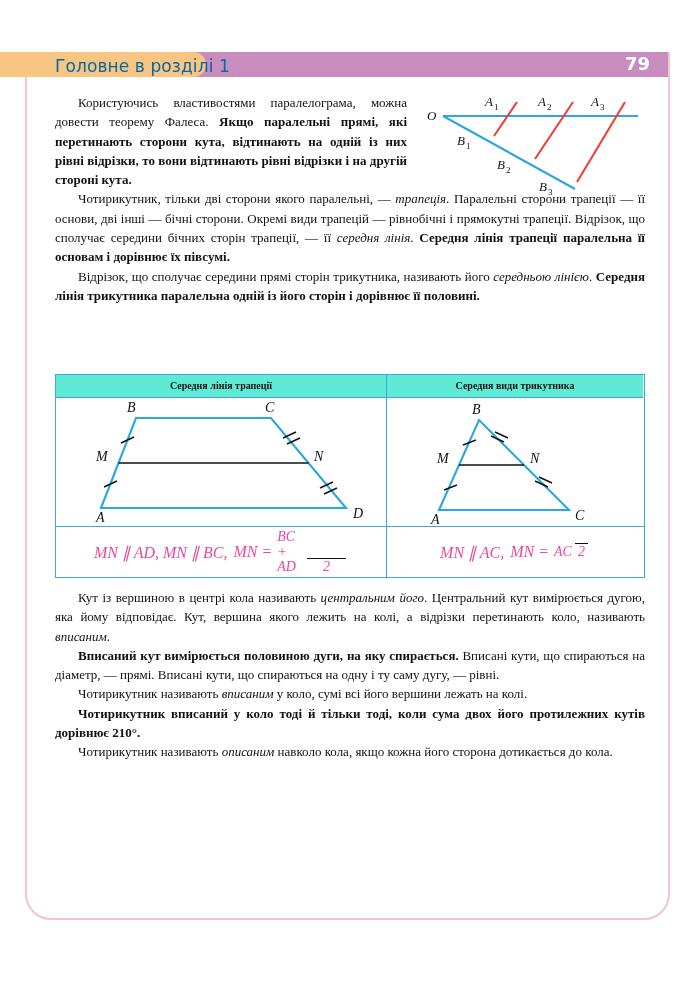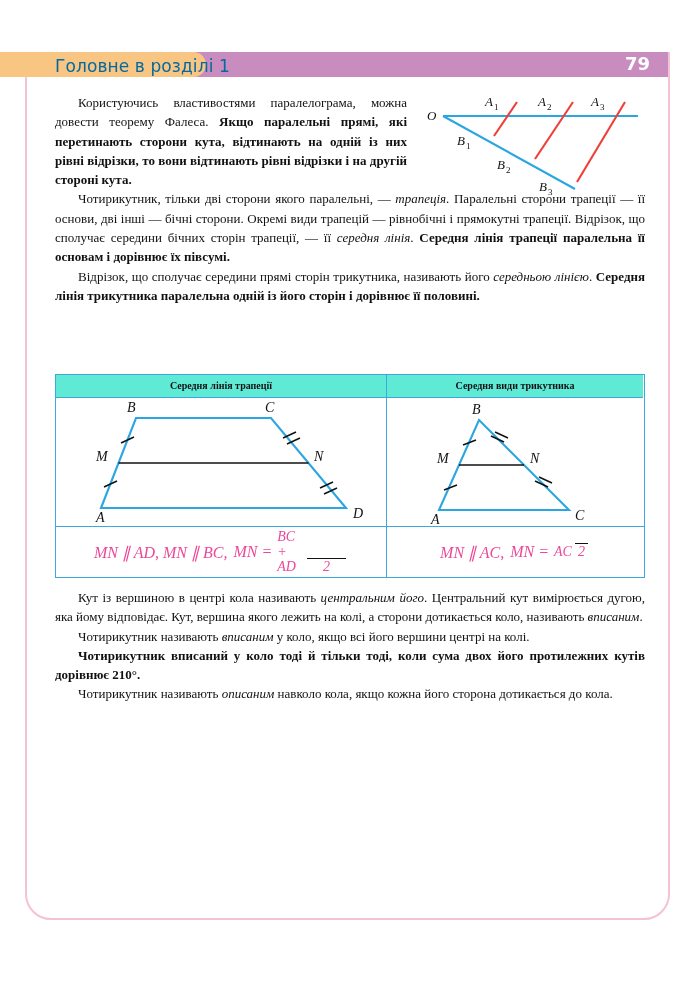--- a/index.html
+++ b/index.html
@@ -337,23 +337,24 @@
       <span class="frac">
         <span class="num">AC</span>
         <span class="den">2</span>
       </span>
     </div>
   </div>
 </div>
 
 <div id="lower">
 
-  <p class="para"><span>Кут із вершиною в центрі кола називають </span><i>центральним його</i><span>. Центральний кут вимірюється дугою, яка йому відповідає. Кут, вершина якого лежить на колі, а сторони дотикається коло, називають </span><i>вписаним</i><span>.</span></p>
-
-
-  <p class="para"><span>Чотирикутник називають </span><i>вписаним</i><span> у коло, якщо всі його вершини центрі на колі.</span></p>
+  <p class="para"><span>Кут із вершиною в центрі кола називають </span><i>центральним його</i><span>. Центральний кут вимірюється дугою, яка йому відповідає. Кут, вершина якого лежить на колі, а відрізки перетинають коло, називають </span><i>вписаним</i><span>.</span></p>
+
+  <p class="para"><b>Вписаний кут вимірюється половиною дуги, на яку спирається.</b><span> Вписані кути, що спираються на діаметр, — прямі. Вписані кути, що спираються на одну і ту саму дугу, — рівні.</span></p>
+
+  <p class="para"><span>Чотирикутник називають </span><i>вписаним</i><span> у коло, сумі всі його вершини лежать на колі.</span></p>
 
   <p class="para"><b>Чотирикутник вписаний у коло тоді й тільки тоді, коли сума двох його протилежних кутів дорівнює 210°.</b></p>
 
   <p class="para"><span>Чотирикутник називають </span><i>описаним</i><span> навколо кола, якщо кожна його сторона дотикається до кола.</span></p>
 
 
 </div>
 
 </body></html>

